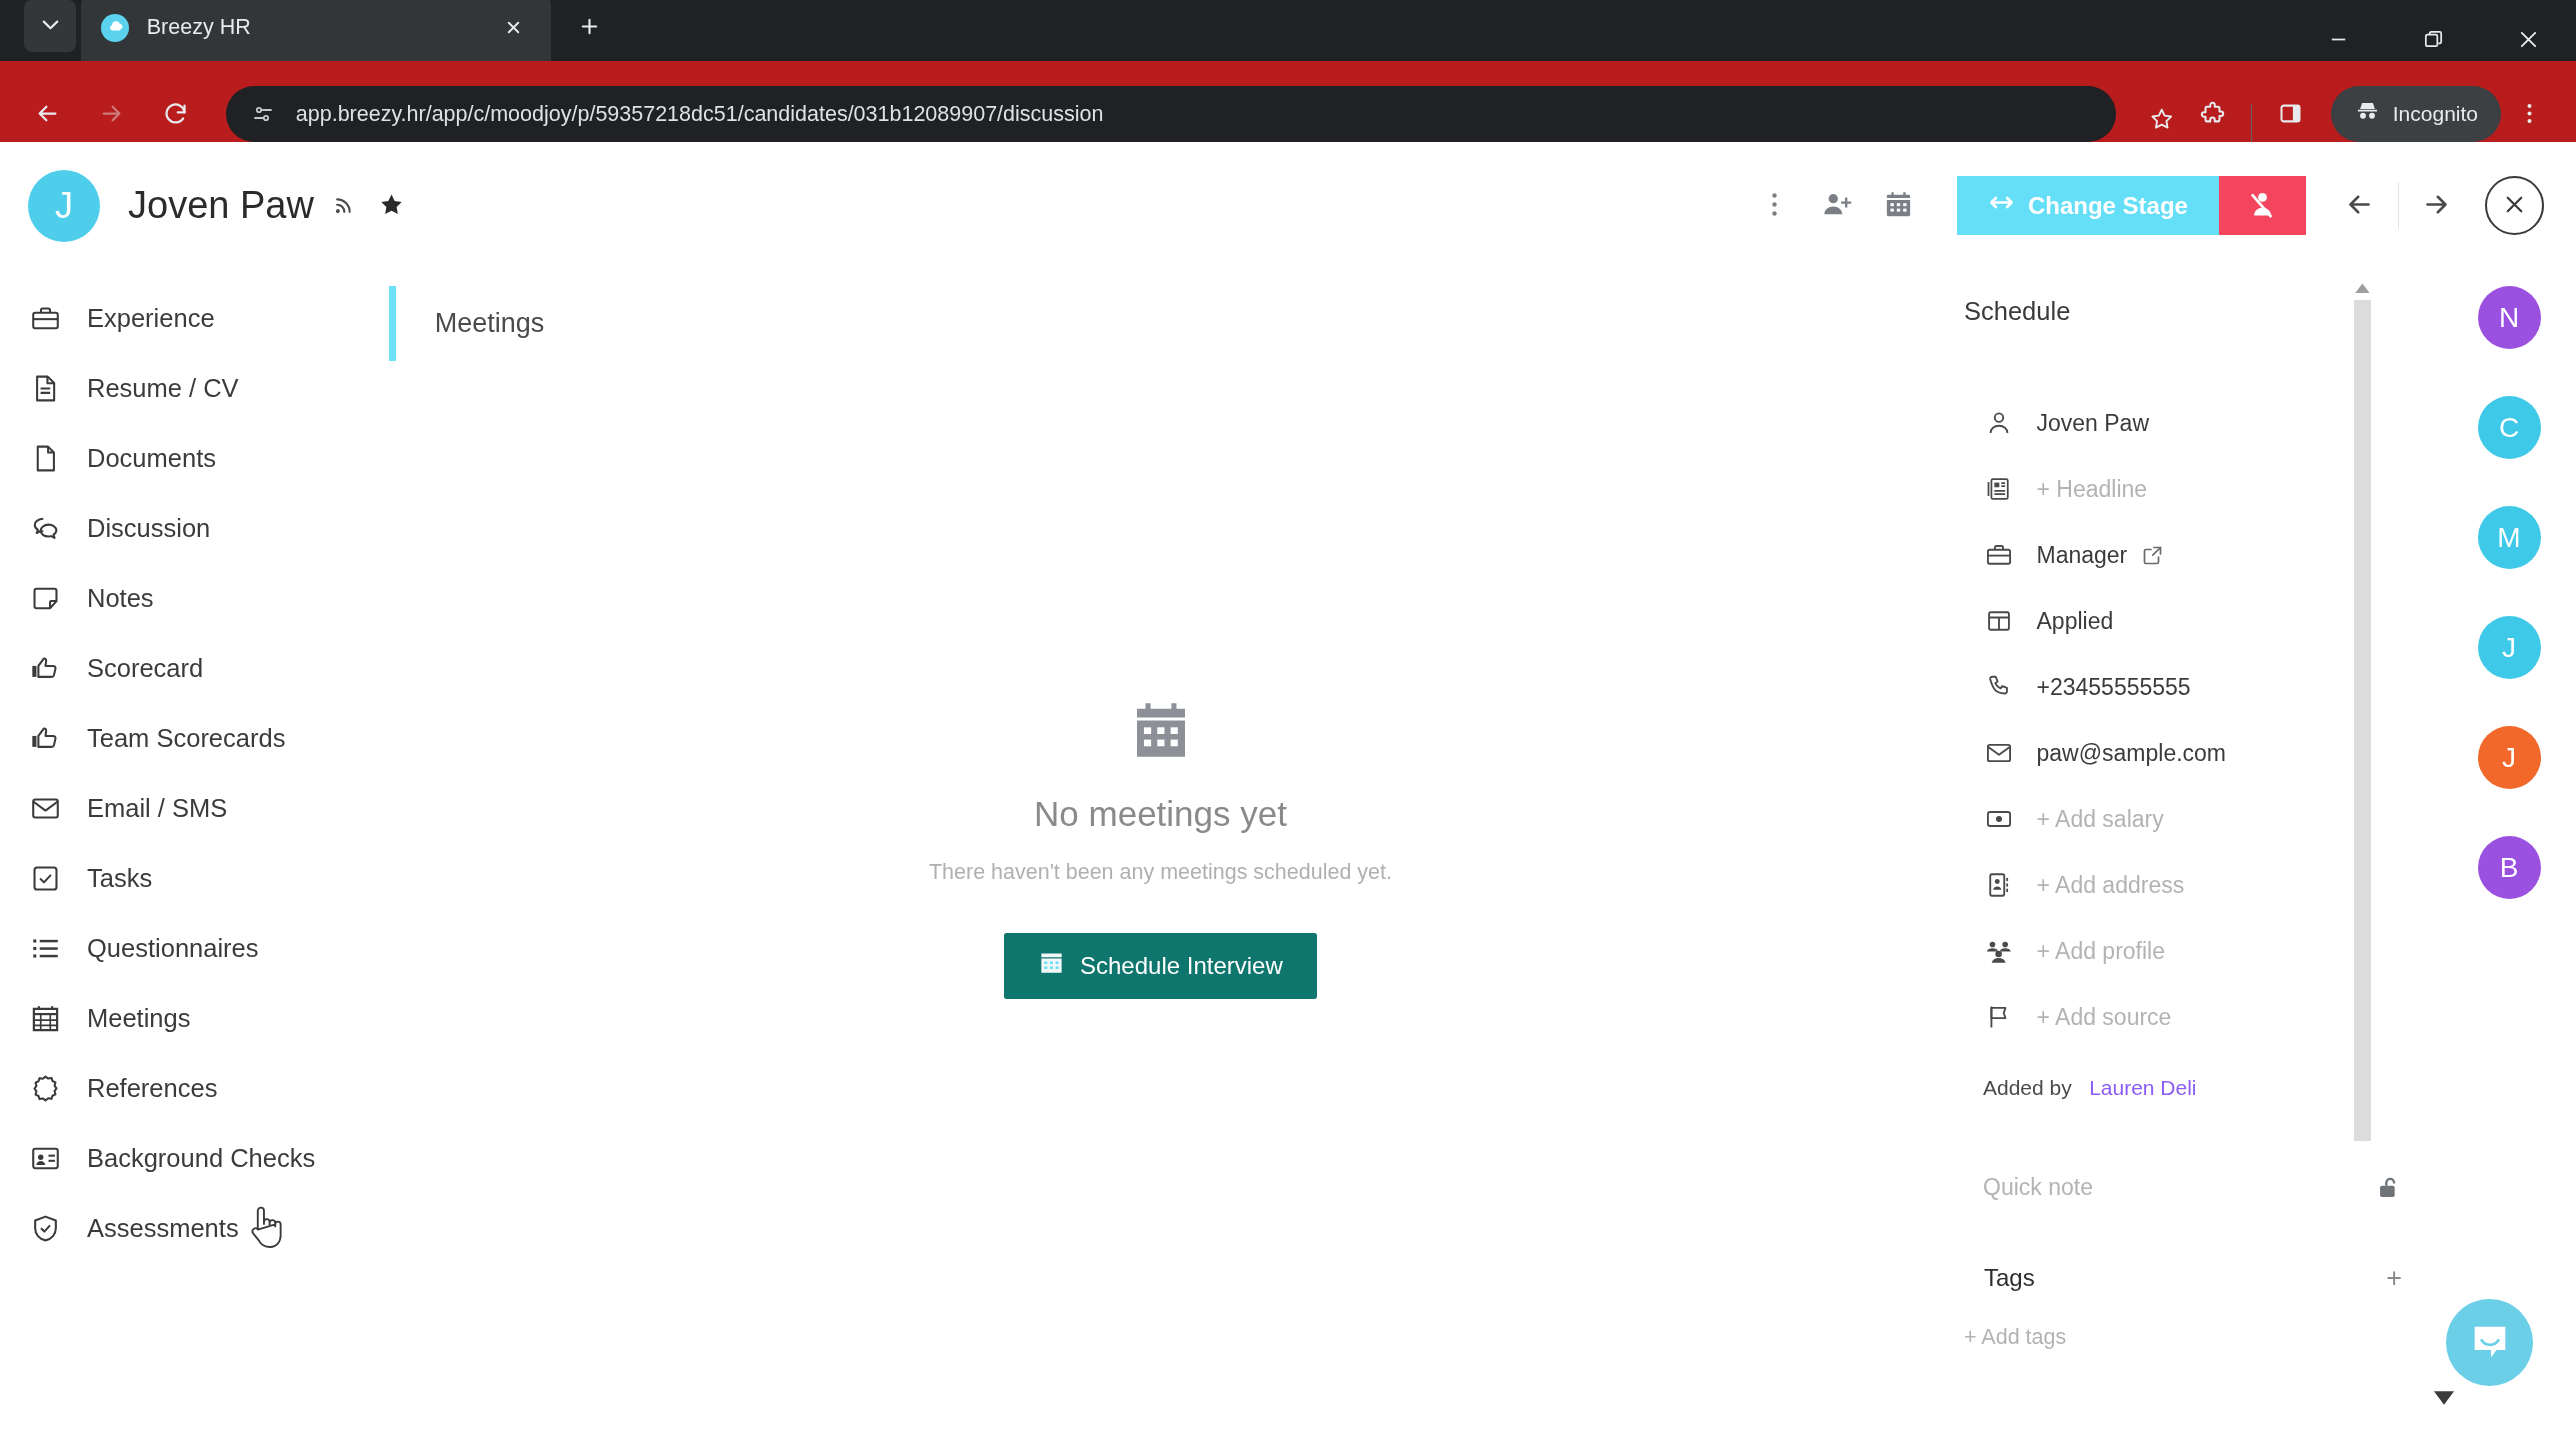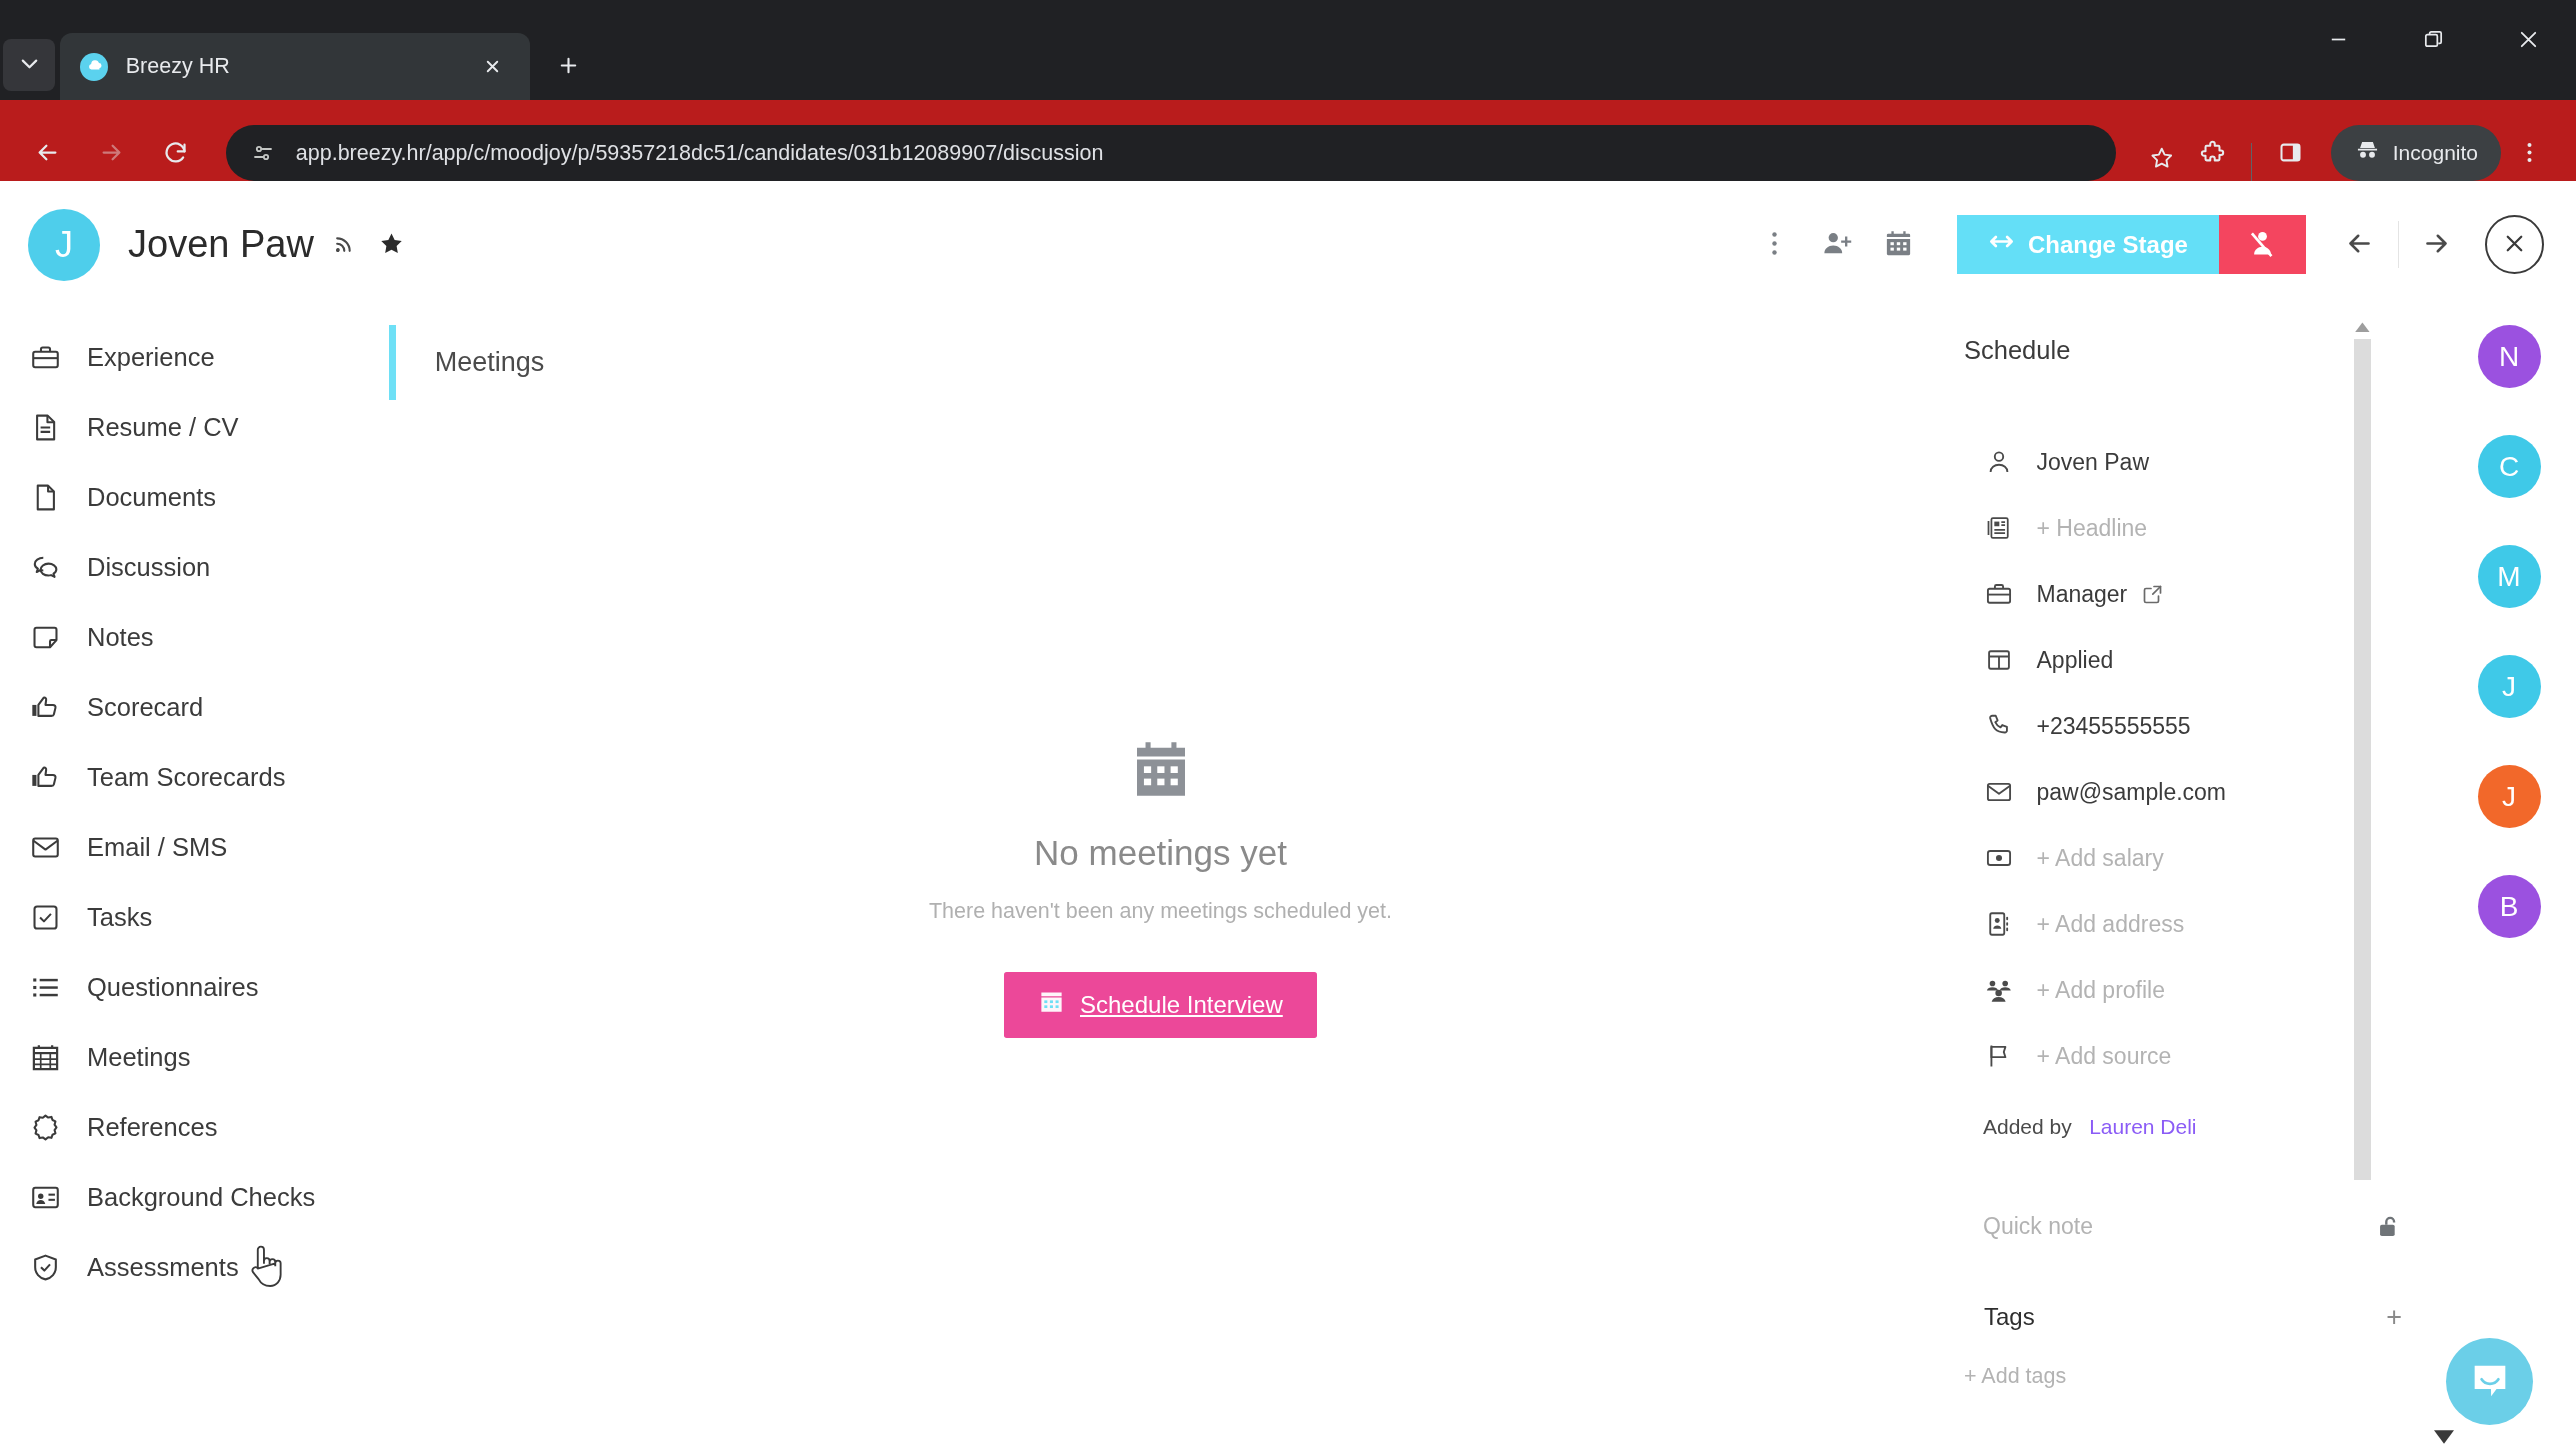--- a/index.html
+++ b/index.html
@@ -7,22 +7,22 @@
     width: 2576px; height: 1449px;
     overflow: hidden;
     font-family: "Liberation Sans", sans-serif;
     background: #ffffff;
   }
 
   
   #browser-chrome { width: 100%; background: #202124; }
 
   #tab-strip {
-    height: 100px; display: flex; align-items: flex-end;
-    padding-left: 3px; background: #202124; position: relative;
+    height: 61px; display: flex; align-items: flex-end;
+    padding-left: 24px; background: #202124; position: relative;
   }
   .tab-list-btn {
     width: 52px; height: 52px; margin-bottom: 9.4px; margin-right: 5.4px;
     border-radius: 8px; background: #35363a;
     display: flex; align-items: center; justify-content: center;
     cursor: pointer; flex: 0 0 auto;
   }
   .tab-list-btn svg { width: 23px; height: 23px; }
 
   .tab {
@@ -186,23 +186,23 @@
 
   #empty-state {
     position: absolute; left: 0; right: 0; top: 429px;
     display: flex; flex-direction: column; align-items: center;
   }
   #empty-icon { width: 64px; height: 64px; margin-bottom: 32px; }
   #empty-icon svg { width: 64px; height: 64px; }
   #empty-title { font-size: 35px; color: #8a8a8a; font-weight: 400; margin-bottom: 25.5px; }
   #empty-sub { font-size: 21.5px; color: #b0b0b0; margin-bottom: 48px; }
   #schedule-btn {
-    background: #ec4899; color: #fff; font-size: 24px;
+    background: #0f766e; color: #fff; font-size: 24px;
     padding: 0 34px; height: 66px; border-radius: 2.7px;
-    display: flex; align-items: center; cursor: pointer; white-space: nowrap; text-decoration: underline;
+    display: flex; align-items: center; cursor: pointer; white-space: nowrap;
   }
   #schedule-btn svg { width: 27px; height: 27px; margin-right: 14.8px; }
 
   
   #details-col {
     width: 510px; flex: 0 0 auto; position: relative;
     padding: 0 0 0 32px;
   }
   #details-title { font-size: 25.5px; color: #3b3b3b; padding-top: 28px; }
   #details-list { margin-top: 64px; }

